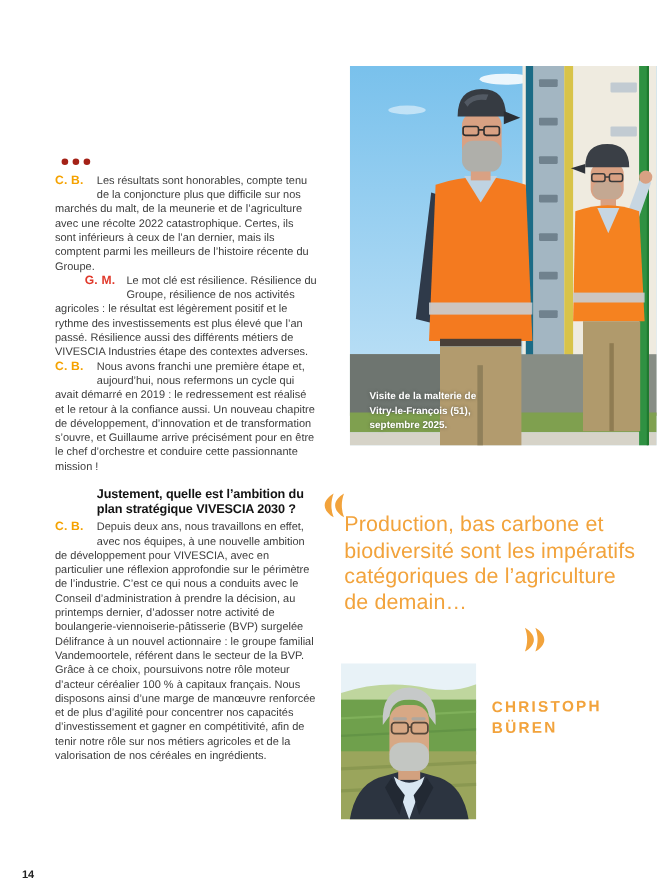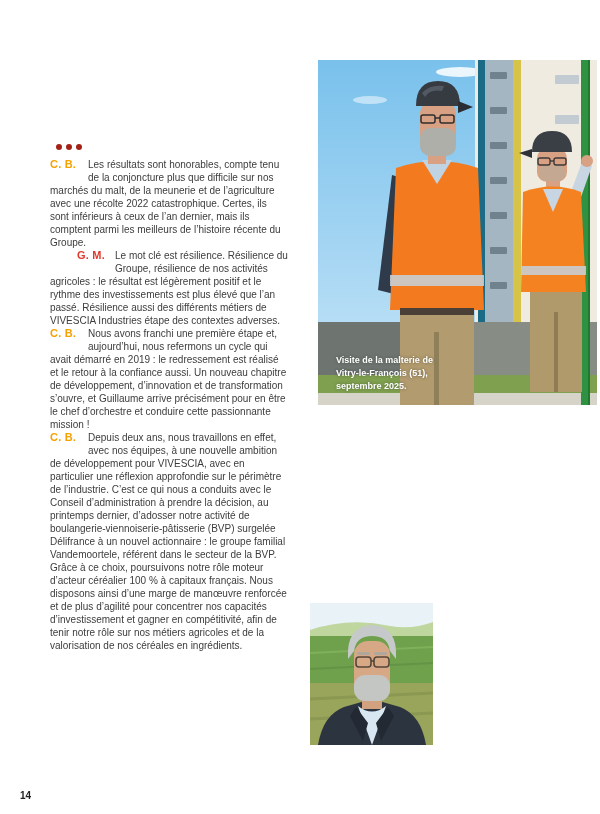--- a/index.html
+++ b/index.html
@@ -70,20 +70,21 @@
   <div class="interview">
     <p class="answer">
       <span class="speaker cb">C. B.</span><span>Les résultats sont honorables, compte tenu de la conjoncture plus que difficile sur nos marchés du malt, de la meunerie et de l’agriculture avec une récolte 2022 catastrophique. Certes, ils sont inférieurs à ceux de l’an dernier, mais ils comptent parmi les meilleurs de l’histoire récente du Groupe.</span>
     </p>
     <p class="answer">
       <span class="speaker gm">G. M.</span><span>Le mot clé est résilience. Résilience du Groupe, résilience de nos activités agricoles : le résultat est légèrement positif et le rythme des investissements est plus élevé que l’an passé. Résilience aussi des différents métiers de VIVESCIA Industries étape des contextes adverses.</span>
     </p>
     <p class="answer">
       <span class="speaker cb">C. B.</span><span>Nous avons franchi une première étape et, aujourd’hui, nous refermons un cycle qui avait démarré en 2019 : le redressement est réalisé et le retour à la confiance aussi. Un nouveau chapitre de développement, d’innovation et de transformation s’ouvre, et Guillaume arrive précisément pour en être le chef d’orchestre et conduire cette passionnante mission !</span>
     </p>
+    <h3 class="question q2">Justement, quelle est l’ambition du plan stratégique VIVESCIA 2030 ?</h3>
     <p class="answer">
       <span class="speaker cb">C. B.</span><span>Depuis deux ans, nous travaillons en effet, avec nos équipes, à une nouvelle ambition de développement pour VIVESCIA, avec en particulier une réflexion approfondie sur le périmètre de l’industrie. C’est ce qui nous a conduits avec le Conseil d’administration à prendre la décision, au printemps dernier, d’adosser notre activité de boulangerie-viennoiserie-pâtisserie (BVP) surgelée Délifrance à un nouvel actionnaire : le groupe familial Vandemoortele, référent dans le secteur de la BVP. Grâce à ce choix, poursuivons notre rôle moteur d’acteur céréalier 100 % à capitaux français. Nous disposons ainsi d’une marge de manœuvre renforcée et de plus d’agilité pour concentrer nos capacités d’investissement et gagner en compétitivité, afin de tenir notre rôle sur nos métiers agricoles et de la valorisation de nos céréales en ingrédients.</span>
     </p>
   </div>
 
   <figure class="photo-main">
     <svg viewBox="0 0 279 345" width="279" height="345">
       <defs>
         <linearGradient id="sky" x1="0" y1="0" x2="0" y2="1">
           <stop offset="0" stop-color="#79C1EC"></stop>
@@ -155,20 +156,33 @@
         <path d="M104,33 Q112,24 126,26 L124,31 Q112,29 107,37 Z" fill="#5A616B" opacity="0.8"></path>
         <path d="M140,41 L155,47 L140,53 Z" fill="#2A2E34"></path>
         <rect x="82" y="248" width="74" height="7" fill="#4A4038"></rect>
         <rect x="82" y="255" width="74" height="90" fill="#B29B6E"></rect>
         <rect x="116" y="272" width="5" height="73" fill="#90805A"></rect>
       </g>
     </svg>
     <figcaption class="photo-caption">Visite de la malterie de Vitry-le-François (51), septembre 2025.</figcaption>
   </figure>
 
+  <div class="pullquote">
+    <svg class="quote-mark open" width="28" height="23" viewBox="0 0 34 34">
+      <path d="M13,1 C6,5 1,11 1,17 C1,23 6,29 13,33 C9,22 9,12 13,1 Z" fill="#F2A33C"></path>
+      <path d="M27,1 C20,5 15,11 15,17 C15,23 20,29 27,33 C23,22 23,12 27,1 Z" fill="#F2A33C"></path>
+    </svg>
+    <p class="quote-text">Production, bas carbone et biodiversité sont les impératifs catégoriques de l’agriculture de demain…</p>
+    <svg class="quote-mark close" width="28" height="23" viewBox="0 0 34 34">
+      <g transform="scale(-1,1) translate(-34,0)">
+        <path d="M13,1 C6,5 1,11 1,17 C1,23 6,29 13,33 C9,22 9,12 13,1 Z" fill="#F2A33C"></path>
+        <path d="M27,1 C20,5 15,11 15,17 C15,23 20,29 27,33 C23,22 23,12 27,1 Z" fill="#F2A33C"></path>
+      </g>
+    </svg>
+  </div>
 
   <figure class="portrait">
     <svg viewBox="0 0 123 142" width="123" height="142">
       <rect width="123" height="40" fill="#E8F2F7"></rect>
       <path d="M0,27 Q40,14 80,23 Q102,27 123,19 L123,42 L0,42 Z" fill="#BFD69E"></path>
       <rect y="33" width="123" height="50" fill="#6FA04C"></rect>
       <line x1="0" y1="50" x2="123" y2="44" stroke="#7FB05A" stroke-width="2"></line>
       <line x1="0" y1="66" x2="123" y2="60" stroke="#639446" stroke-width="2"></line>
       <rect y="80" width="123" height="62" fill="#9AA55C"></rect>
       <line x1="0" y1="96" x2="123" y2="90" stroke="#8A9851" stroke-width="3"></line>
@@ -184,16 +198,20 @@
         <path d="M38,56 Q36,23 62,22 Q88,23 86,56 L80,48 Q78,33 62,33 Q46,33 44,48 Z" fill="#C6C9C9"></path>
         <rect x="47" y="49" width="13" height="3" rx="1.5" fill="#ADA79E"></rect>
         <rect x="64" y="49" width="13" height="3" rx="1.5" fill="#ADA79E"></rect>
         <rect x="46" y="54" width="15" height="10" rx="3" fill="none" stroke="#554639" stroke-width="1.6"></rect>
         <rect x="64" y="54" width="15" height="10" rx="3" fill="none" stroke="#554639" stroke-width="1.6"></rect>
         <line x1="61" y1="58" x2="64" y2="58" stroke="#554639" stroke-width="1.6"></line>
       </g>
     </svg>
   </figure>
 
+  <div class="person-name">
+    <span>CHRISTOPH</span><br>
+    <span>BÜREN</span>
+  </div>
 
   <div class="page-number">14</div>
 
 </div>
 
 </body></html>

